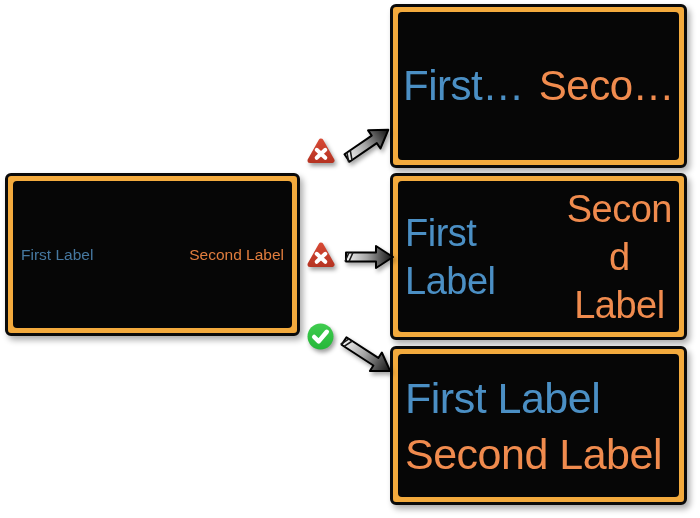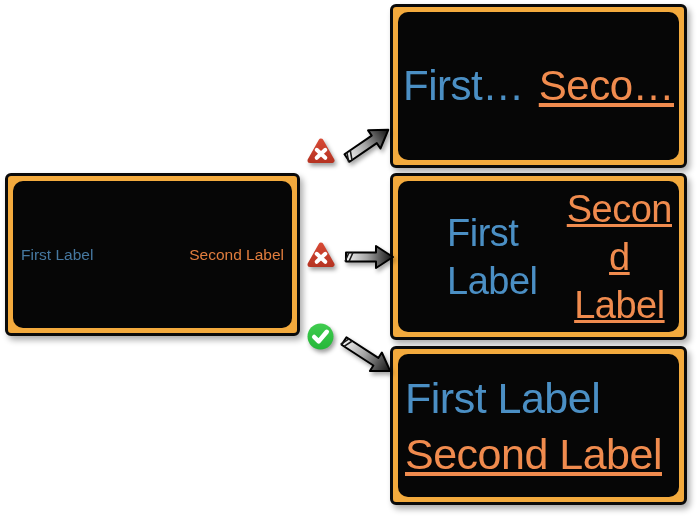--- a/index.html
+++ b/index.html
@@ -8,38 +8,38 @@
     font-family:"Liberation Sans", sans-serif; overflow:hidden;
   }
   
   .panel {
     position:absolute; box-sizing:border-box;
     background:#F3AA3D; border:3px solid #0a0a0a; border-radius:6px;
     padding:5px; box-shadow:3px 4px 6px rgba(0,0,0,0.33);
   }
   .panel-inner {
     width:100%; height:100%; box-sizing:border-box;
-    background:#060606; border-radius:10px; display:flex;
+    background:#060606; border-radius:4px; display:flex;
   }
   
   .source-inner { align-items:center; justify-content:space-between; padding:0 8px; font-size:15.5px; }
   
   .trunc-inner { align-items:center; justify-content:space-between; padding:0 5px;
                  font-size:42px; letter-spacing:-0.5px; white-space:nowrap; }
   
   .wrap-inner { align-items:center; justify-content:space-between; padding:0 7px;
                 font-size:38px; line-height:48px; letter-spacing:-0.5px; }
-  .wrap-left  { text-align:left;margin-left:42px; }
+  .wrap-left  { text-align:left; }
   .wrap-right { text-align:center; }
   
   .stack-inner { flex-direction:column; justify-content:center; padding:0 7px;
                  font-size:43px; line-height:56px; letter-spacing:-0.5px; }
   
   .blue-lg   { color:#4B8FC4; }
-  .orange-lg { color:#F08B4E;text-decoration:underline; }
+  .orange-lg { color:#F08B4E; }
   .blue-sm   { color:#4678A0; }
   .orange-sm { color:#E17D3E; }
   
   .anno { position:absolute; overflow:visible; }
   .arrow-svg { filter:drop-shadow(2px 3px 2px rgba(0,0,0,0.35)); }
   .badge-svg { filter:drop-shadow(2px 3px 2px rgba(0,0,0,0.38)); }
 </style>
 </head>
 <body>
 

